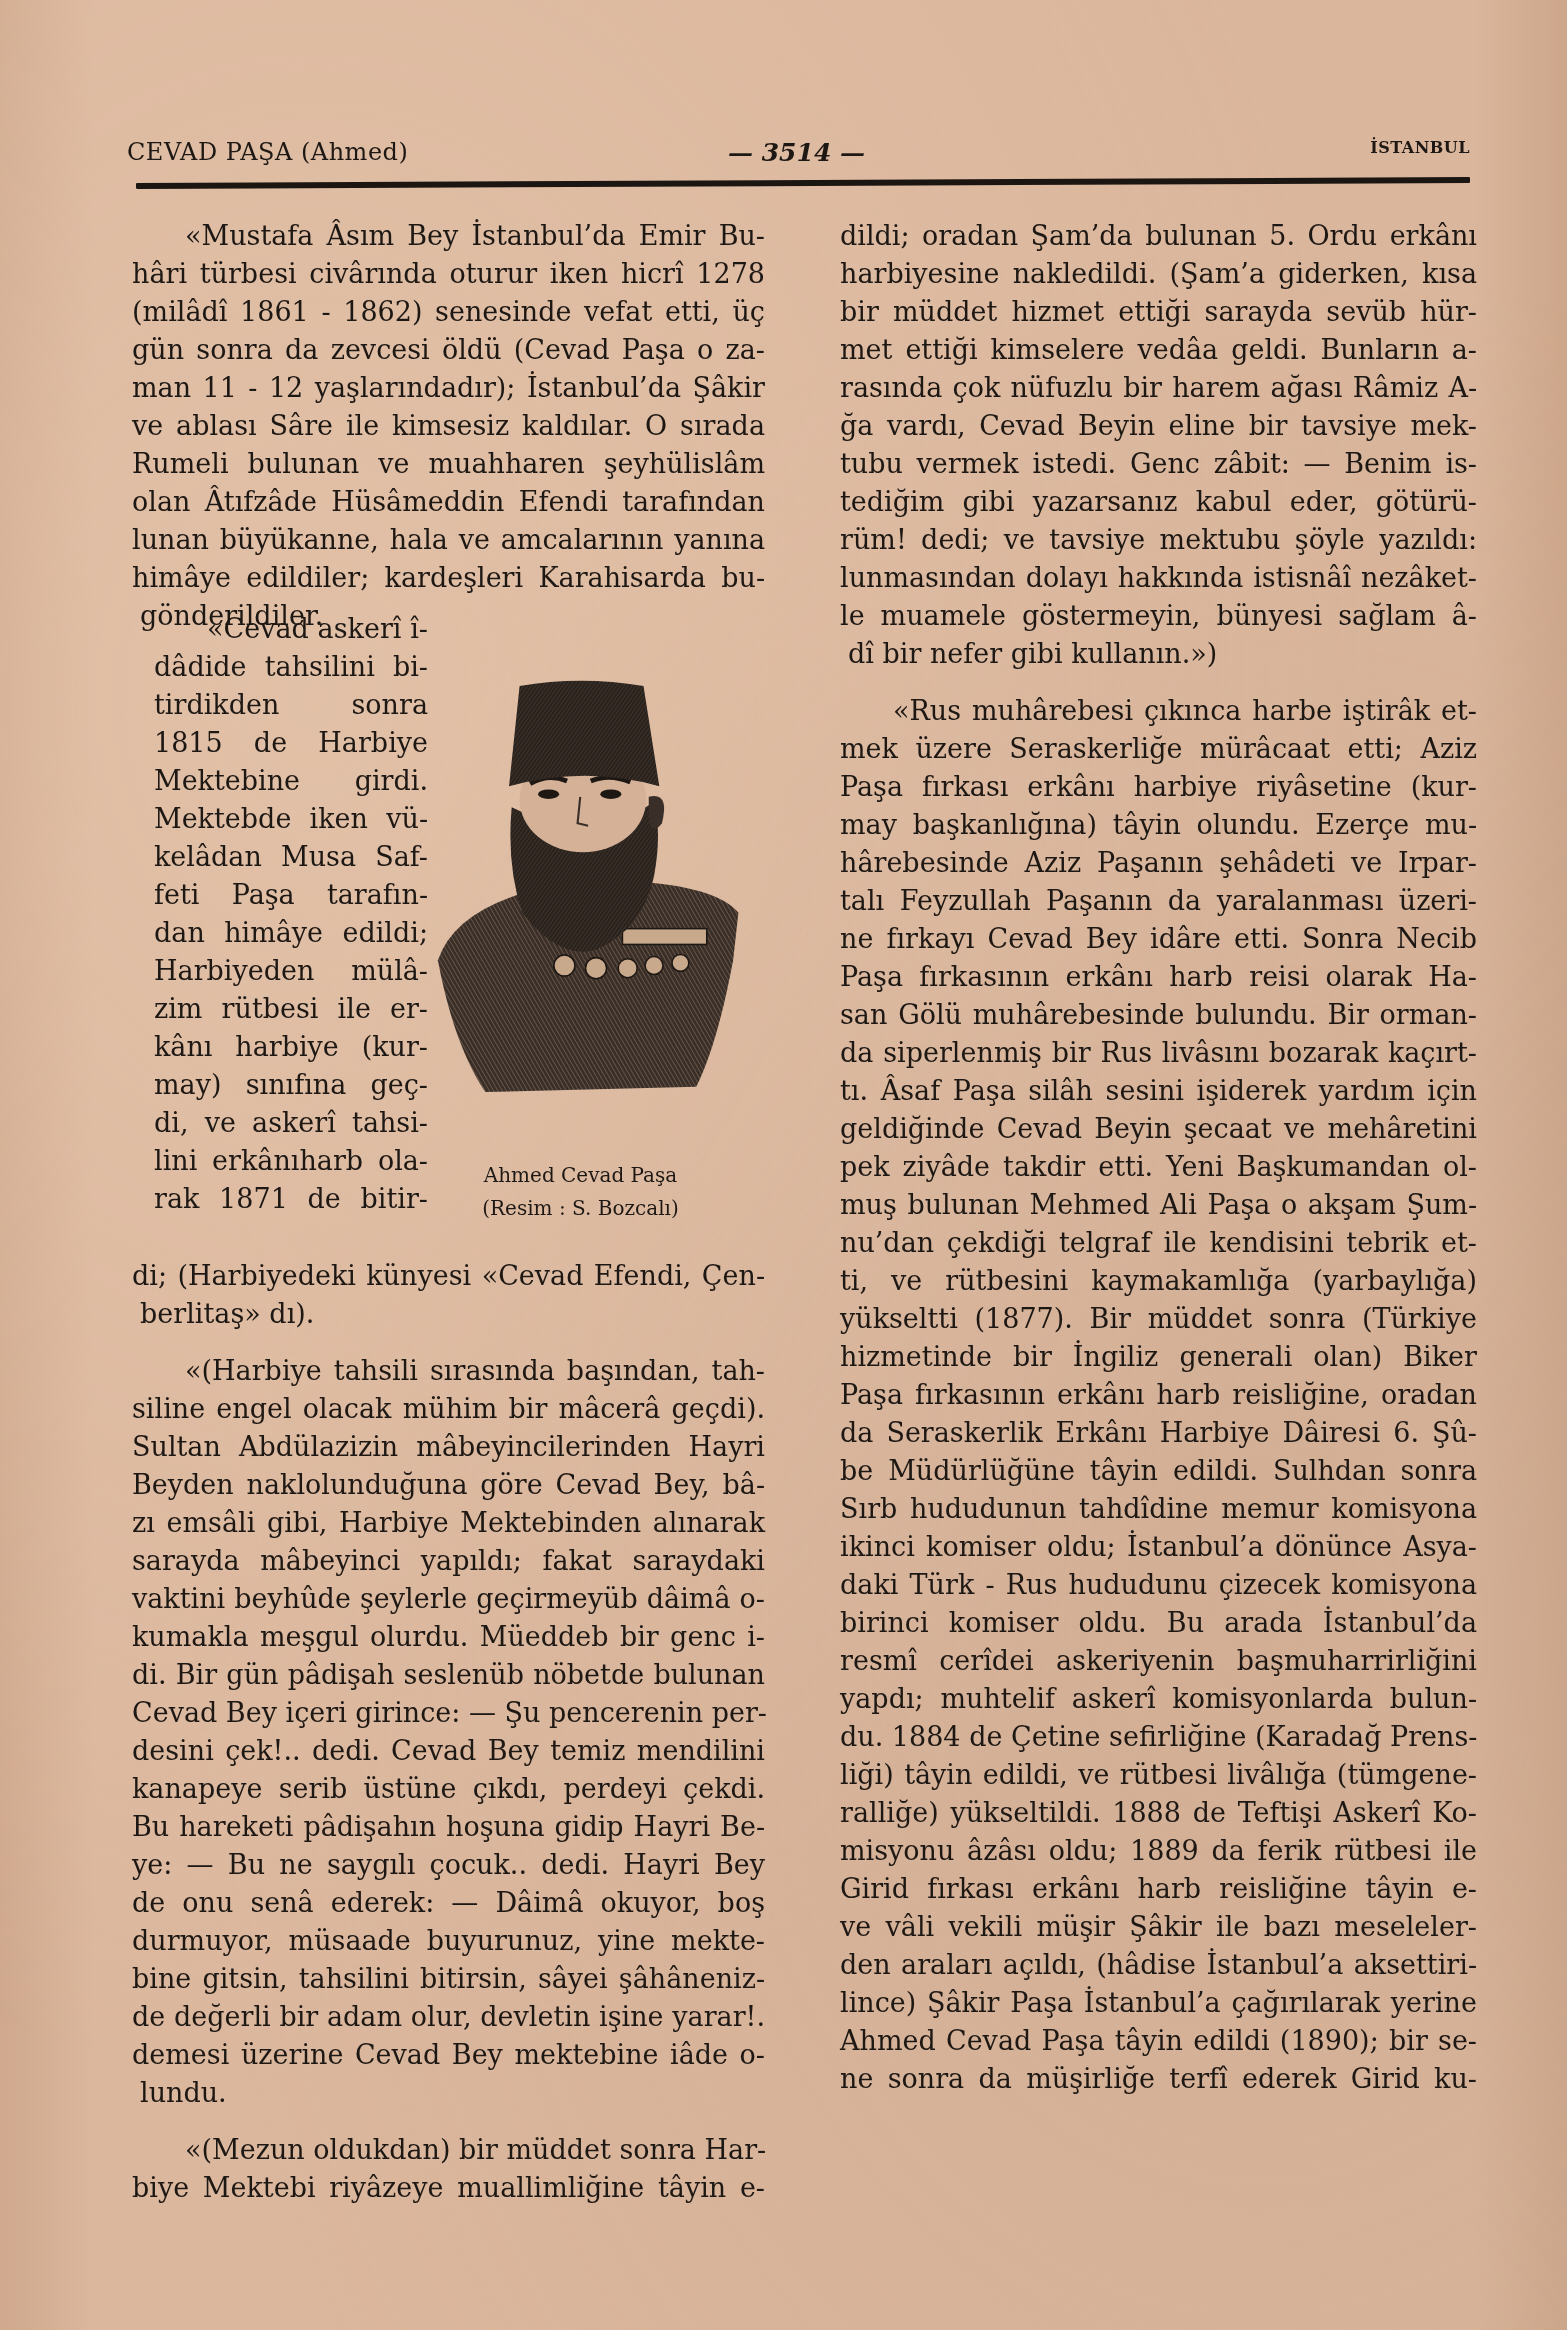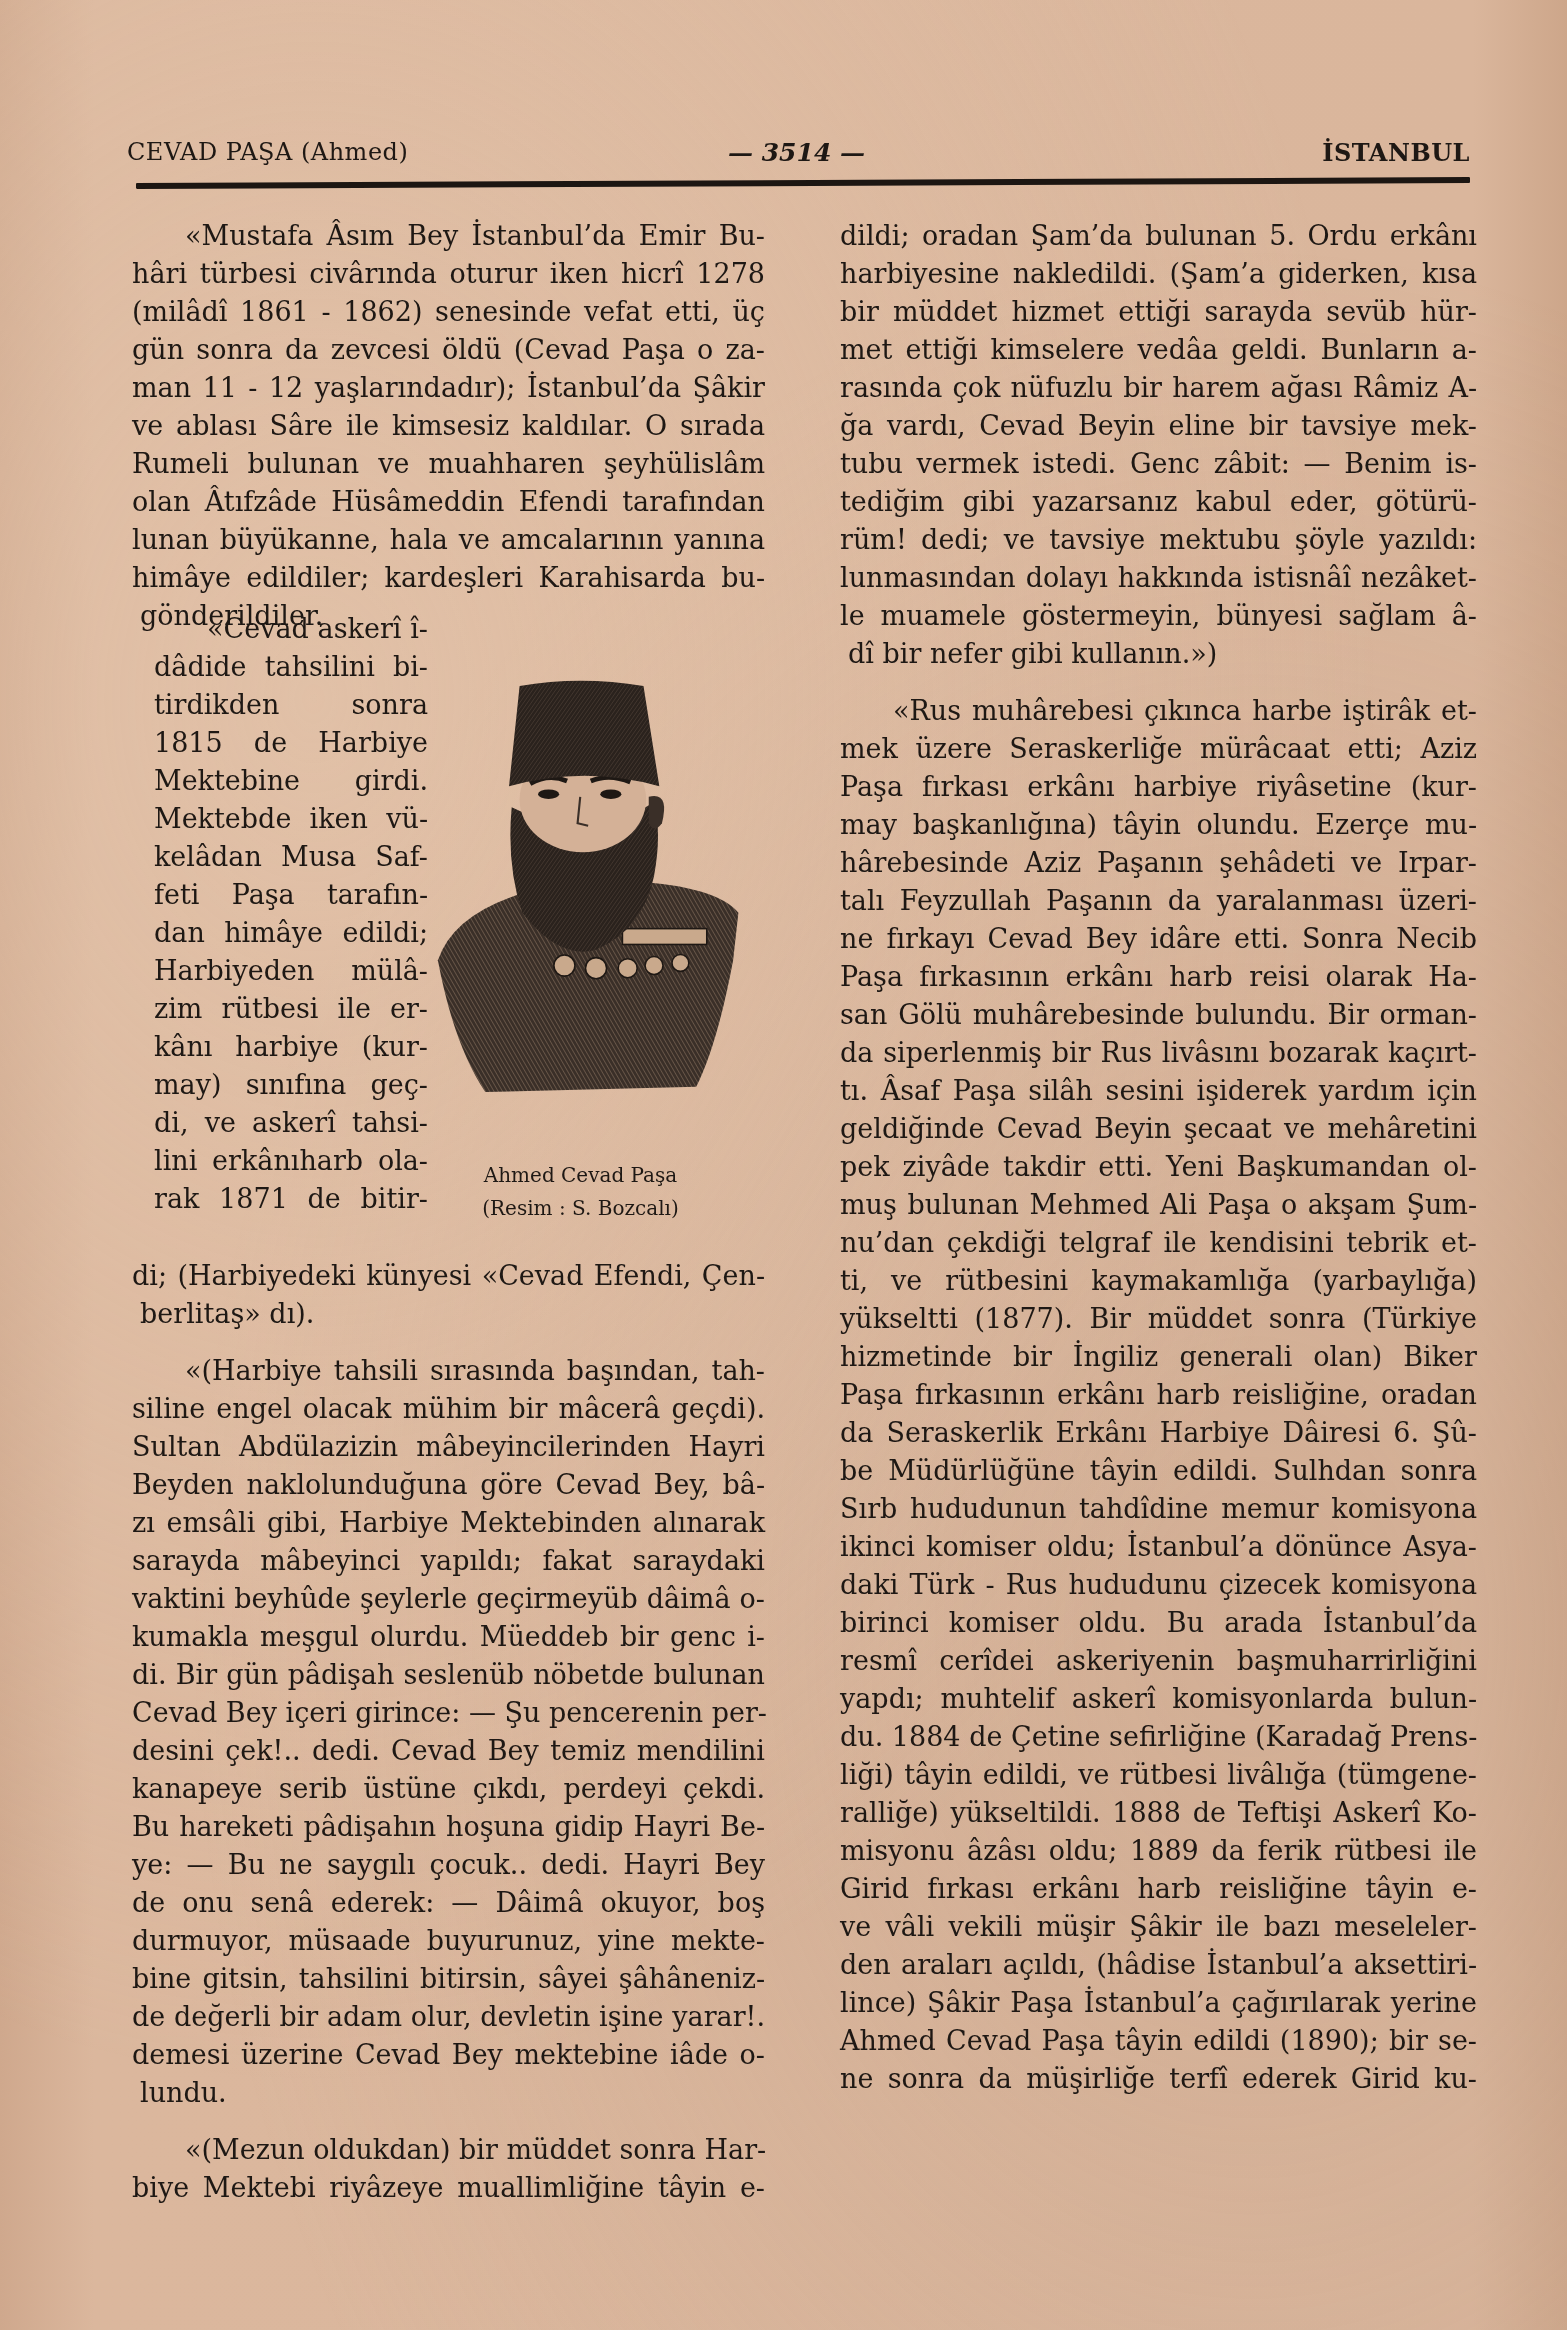--- a/index.html
+++ b/index.html
@@ -9,21 +9,21 @@
     background-image:
       radial-gradient(ellipse at 20% 30%, rgba(230,200,175,0.55), rgba(0,0,0,0) 60%),
       radial-gradient(ellipse at 80% 70%, rgba(200,165,140,0.45), rgba(0,0,0,0) 60%),
       linear-gradient(90deg, #cfa88d 0%, #dbb79d 6%, #dab69c 94%, #cda68a 100%);
     font-family: "DejaVu Serif", "Liberation Serif", serif;
     color: #1e1814;
   }
   .header { position: absolute; top: 138px; left: 127px; width: 1343px; height: 32px; }
   .hdr-left { position: absolute; left: 0; top: 0; font-size: 24px; letter-spacing: 0.5px; }
   .hdr-center { position: absolute; left: 601px; top: 0; font-size: 25px; font-weight: bold; font-style: italic; }
-  .hdr-right { position: absolute; right: 0; top: 0; font-size: 24px; font-weight: bold; letter-spacing: 0.5px; }
+  .hdr-right { position: absolute; right: 0; top: 0; font-size: 16px; font-weight: bold; letter-spacing: 0.5px; }
   .rule { position: absolute; top: 180px; left: 136px; width: 1334px; height: 6.3px; background: #1c1612; border-radius: 1.1px; transform: rotate(-0.25deg); }
 
   .col { position: absolute; font-size: 27px; line-height: 38px; text-align: justify; }
   .line { display: block; white-space: nowrap; text-align: justify; text-align-last: justify; height: 38px; }
   .line.last { text-align-last: left; margin-left: 8px; }
   .indent { padding-left: 53px; }
   .gap { height: 19px; }
 
   #left-top { left: 132px; top: 217px; width: 633px; }
   #left-narrow { left: 132px; top: 610px; width: 274px; margin-left: 22px; }

